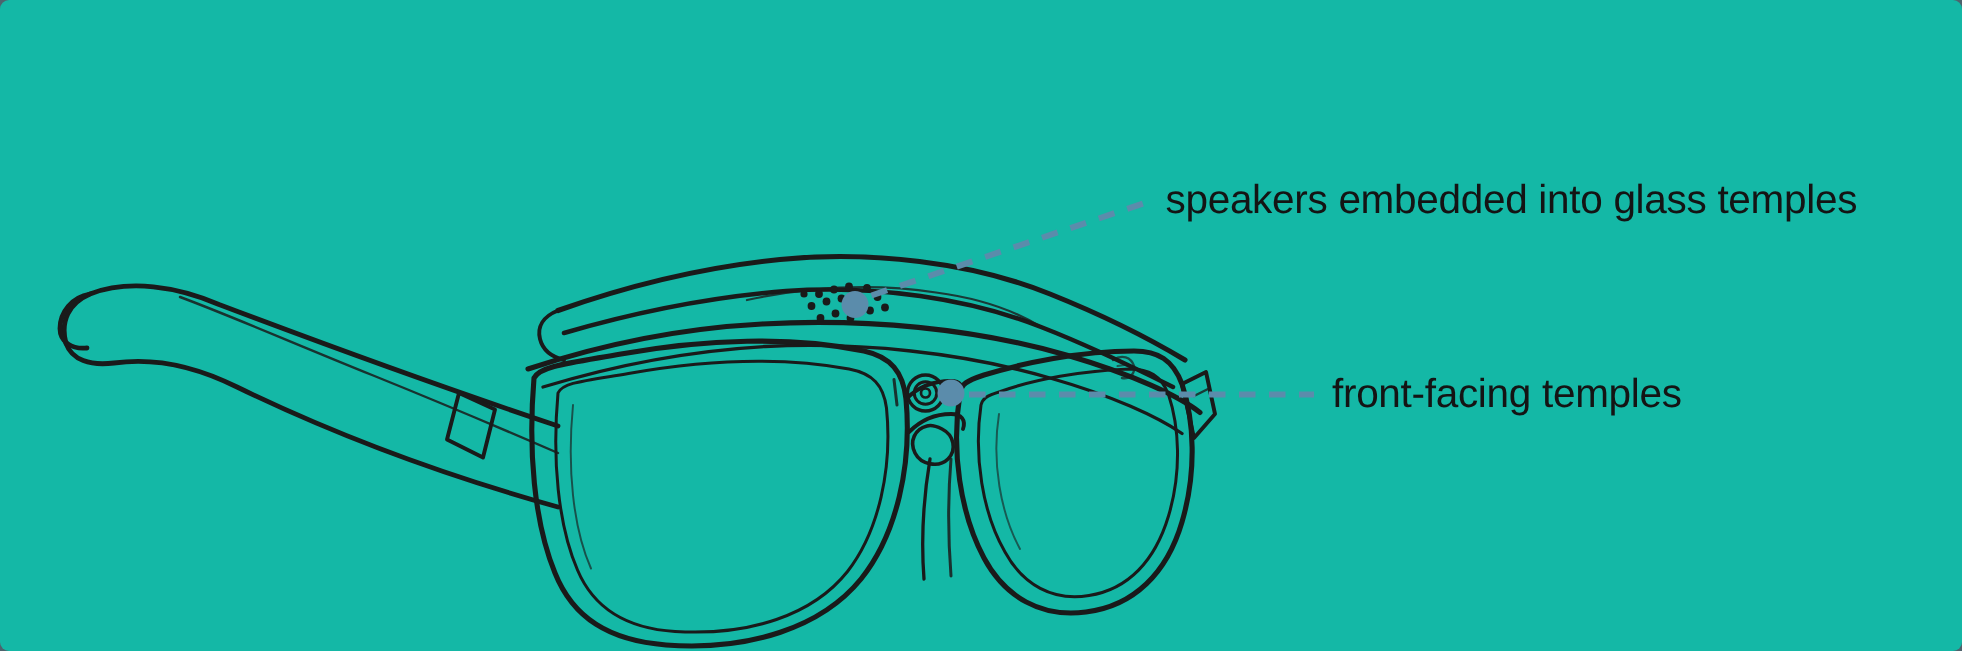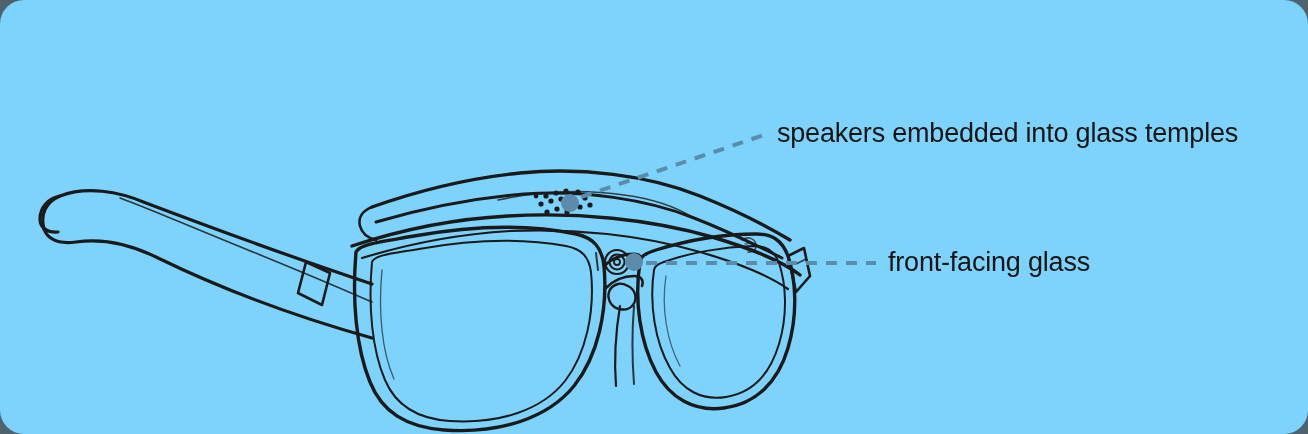--- a/index.html
+++ b/index.html
@@ -20,22 +20,22 @@
     height: 434px;
     background: #4e636d;
   }
 
   #card {
     position: absolute;
     left: 0;
     top: 0;
     width: 1308px;
     height: 434px;
-    background: #7dd3fc;
-    border-radius: 24px;
+    background: #14b8a6;
+    border-radius: 6px;
     overflow: hidden;
   }
 
   #illustration {
     position: absolute;
     left: 0;
     top: 0;
     width: 1308px;
     height: 434px;
   }
@@ -180,16 +180,16 @@
 
       <g>
         <line x1="646" y1="263" x2="876" y2="263" stroke="#5b8cab" stroke-width="4" stroke-dasharray="11 9" stroke-linecap="butt"></line>
         <circle cx="634" cy="262" r="9" fill="#5b8cab"></circle>
       </g>
 
     </svg>
 
     <div id="label-speakers" class="callout-label">speakers embedded into glass temples</div>
 
-    <div id="label-camera" class="callout-label">front-facing glass</div>
+    <div id="label-camera" class="callout-label">front-facing temples</div>
 
   </div>
 </div>
 
 </body></html>

